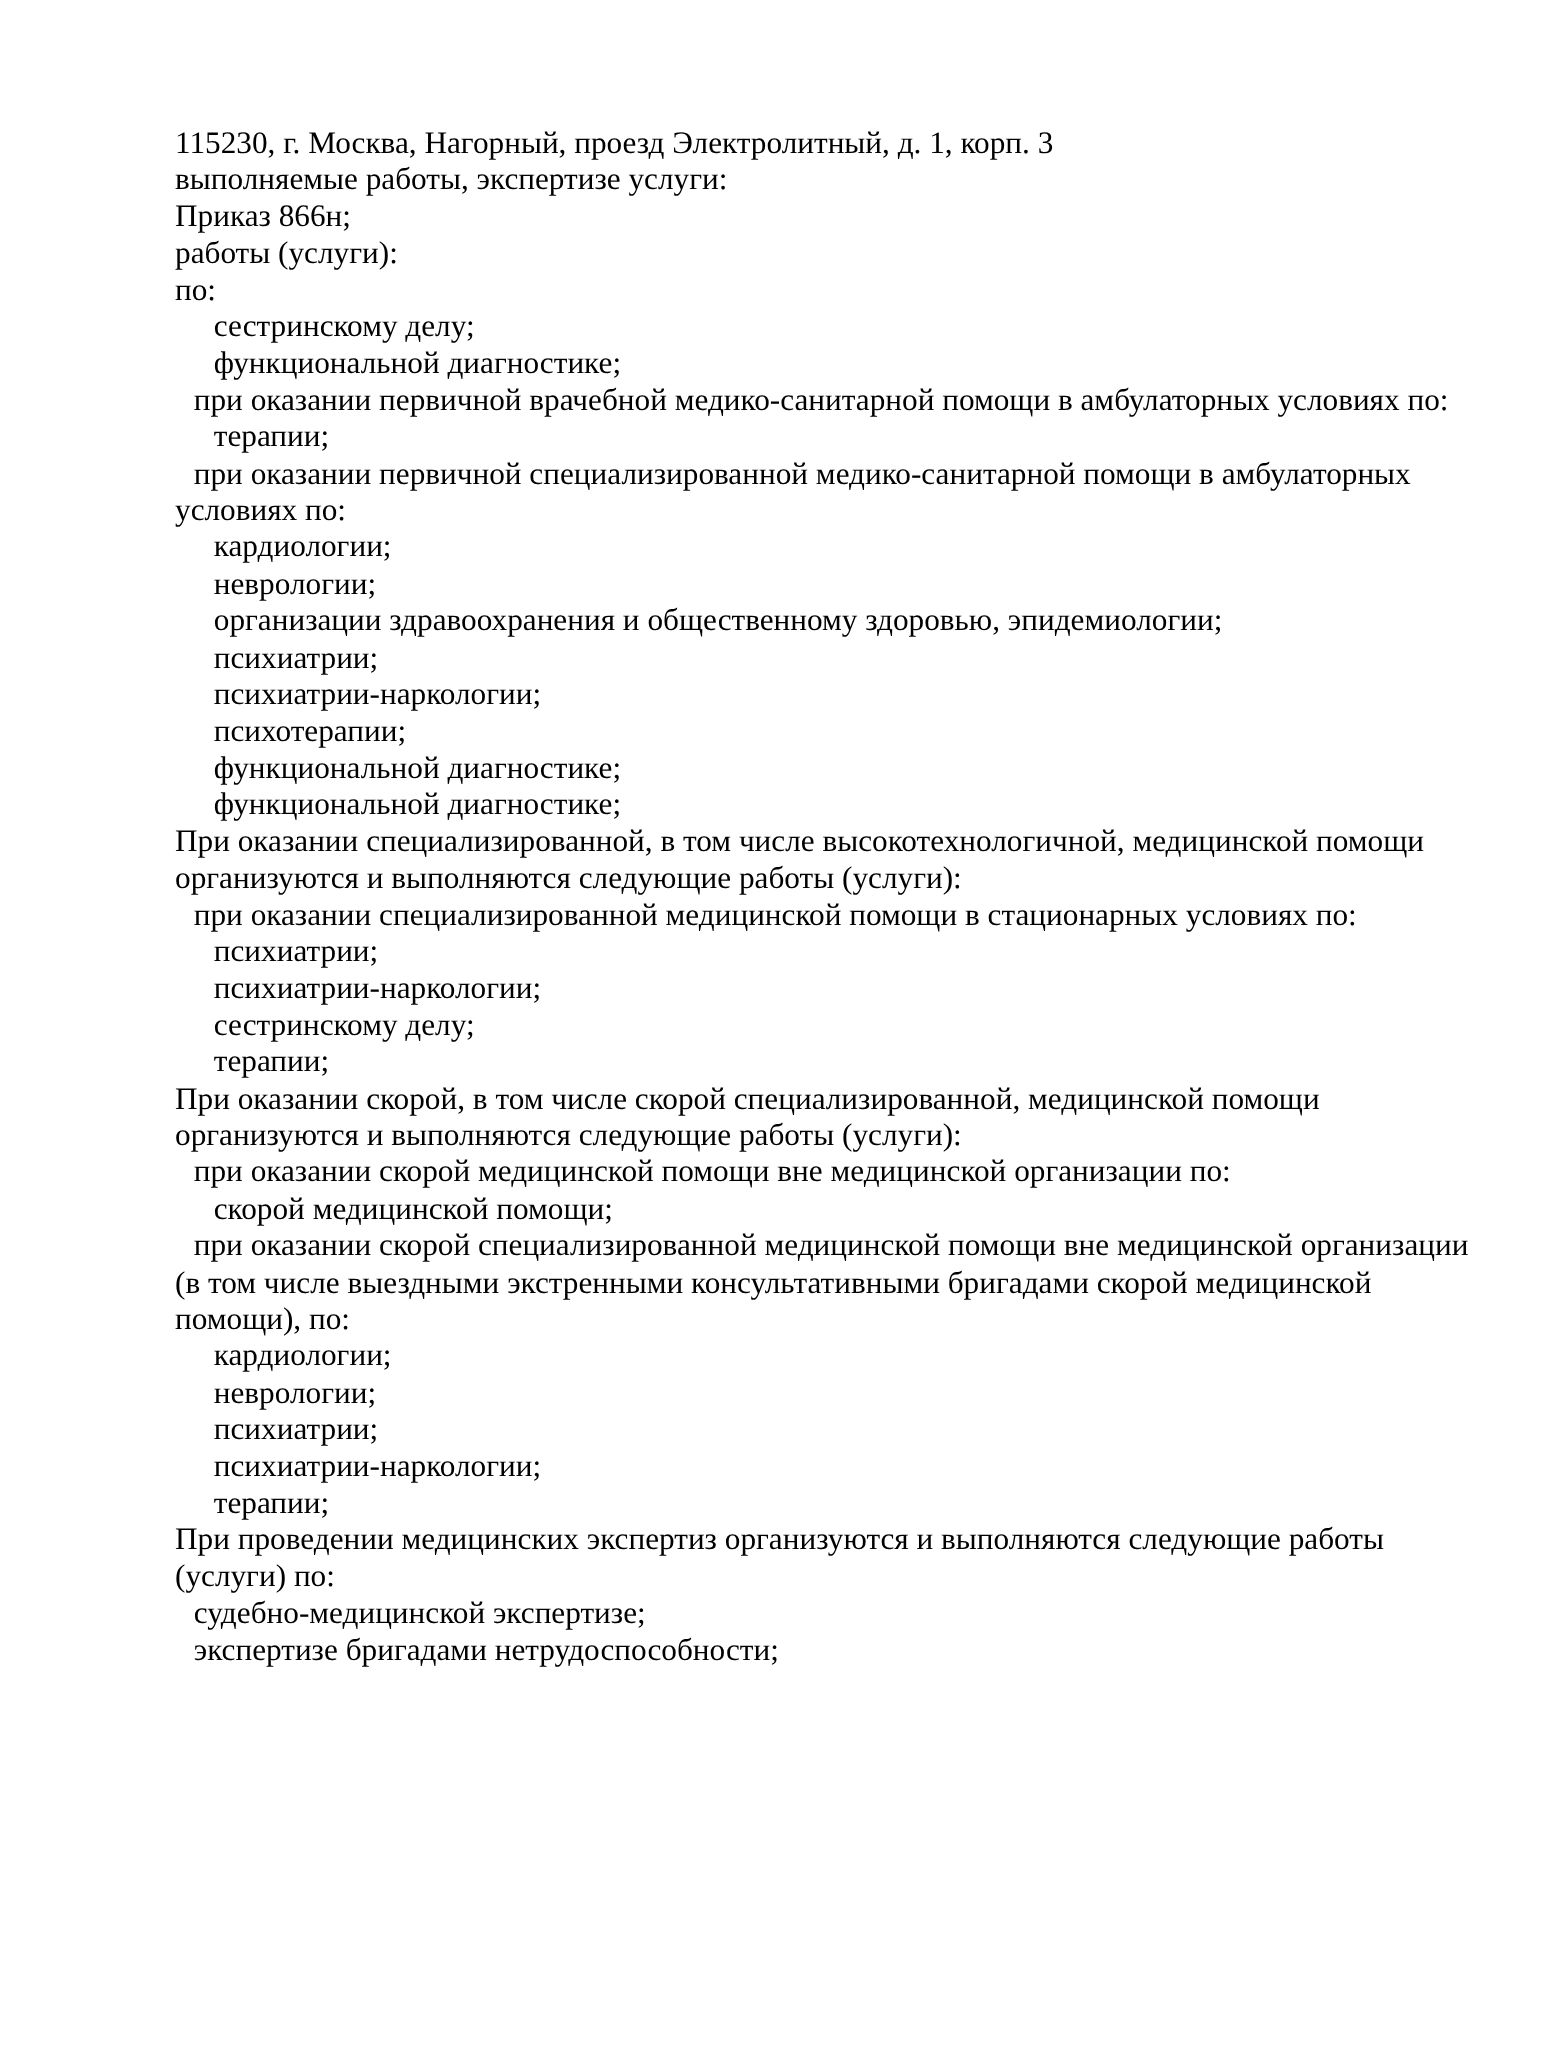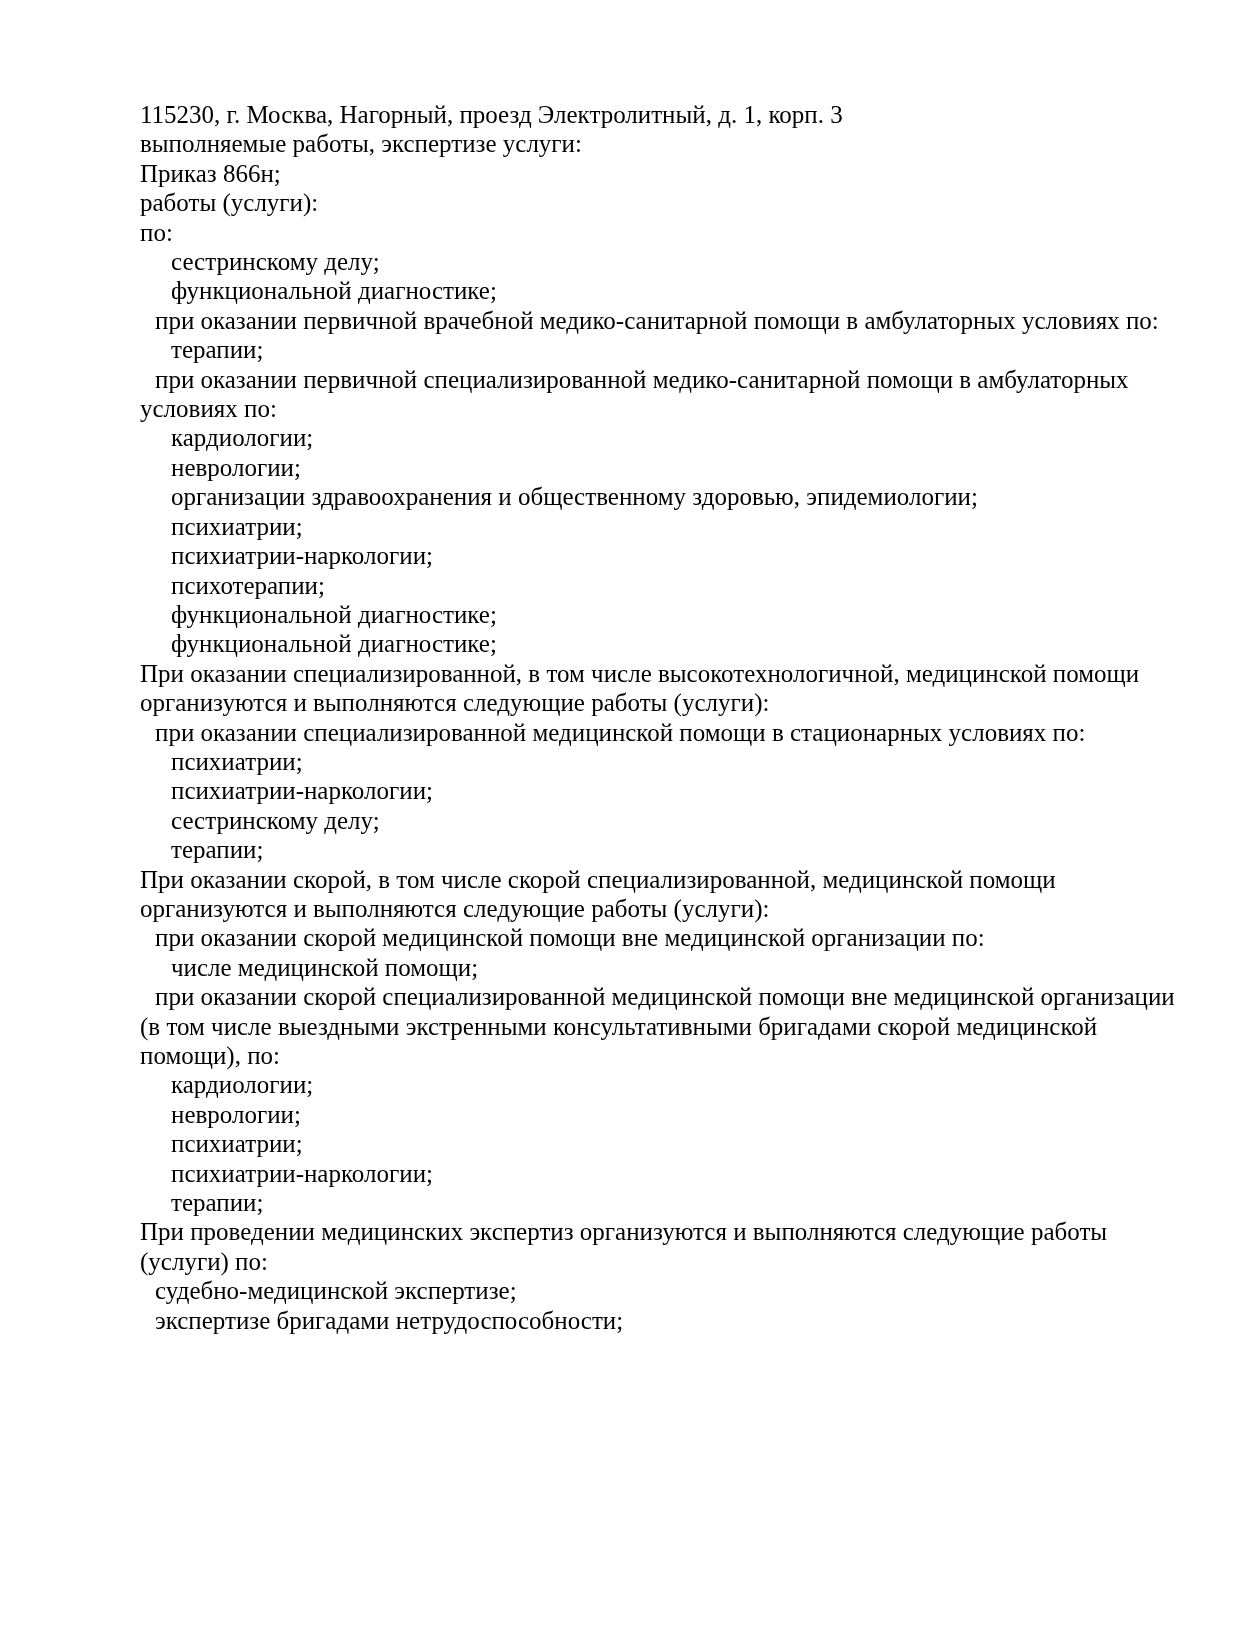--- a/index.html
+++ b/index.html
@@ -59,21 +59,21 @@
       <div class="line indent-0">При оказании специализированной, в том числе высокотехнологичной, медицинской помощи</div>
       <div class="line indent-0">организуются и выполняются следующие работы (услуги):</div>
       <div class="line indent-1">при оказании специализированной медицинской помощи в стационарных условиях по:</div>
       <div class="line indent-2">психиатрии;</div>
       <div class="line indent-2">психиатрии-наркологии;</div>
       <div class="line indent-2">сестринскому делу;</div>
       <div class="line indent-2">терапии;</div>
       <div class="line indent-0">При оказании скорой, в том числе скорой специализированной, медицинской помощи</div>
       <div class="line indent-0">организуются и выполняются следующие работы (услуги):</div>
       <div class="line indent-1">при оказании скорой медицинской помощи вне медицинской организации по:</div>
-      <div class="line indent-2">числе медицинской помощи;</div>
+      <div class="line indent-2">скорой медицинской помощи;</div>
       <div class="line indent-1">при оказании скорой специализированной медицинской помощи вне медицинской организации</div>
       <div class="line indent-0">(в том числе выездными экстренными консультативными бригадами скорой медицинской</div>
       <div class="line indent-0">помощи), по:</div>
       <div class="line indent-2">кардиологии;</div>
       <div class="line indent-2">неврологии;</div>
       <div class="line indent-2">психиатрии;</div>
       <div class="line indent-2">психиатрии-наркологии;</div>
       <div class="line indent-2">терапии;</div>
       <div class="line indent-0">При проведении медицинских экспертиз организуются и выполняются следующие работы</div>
       <div class="line indent-0">(услуги) по:</div>

